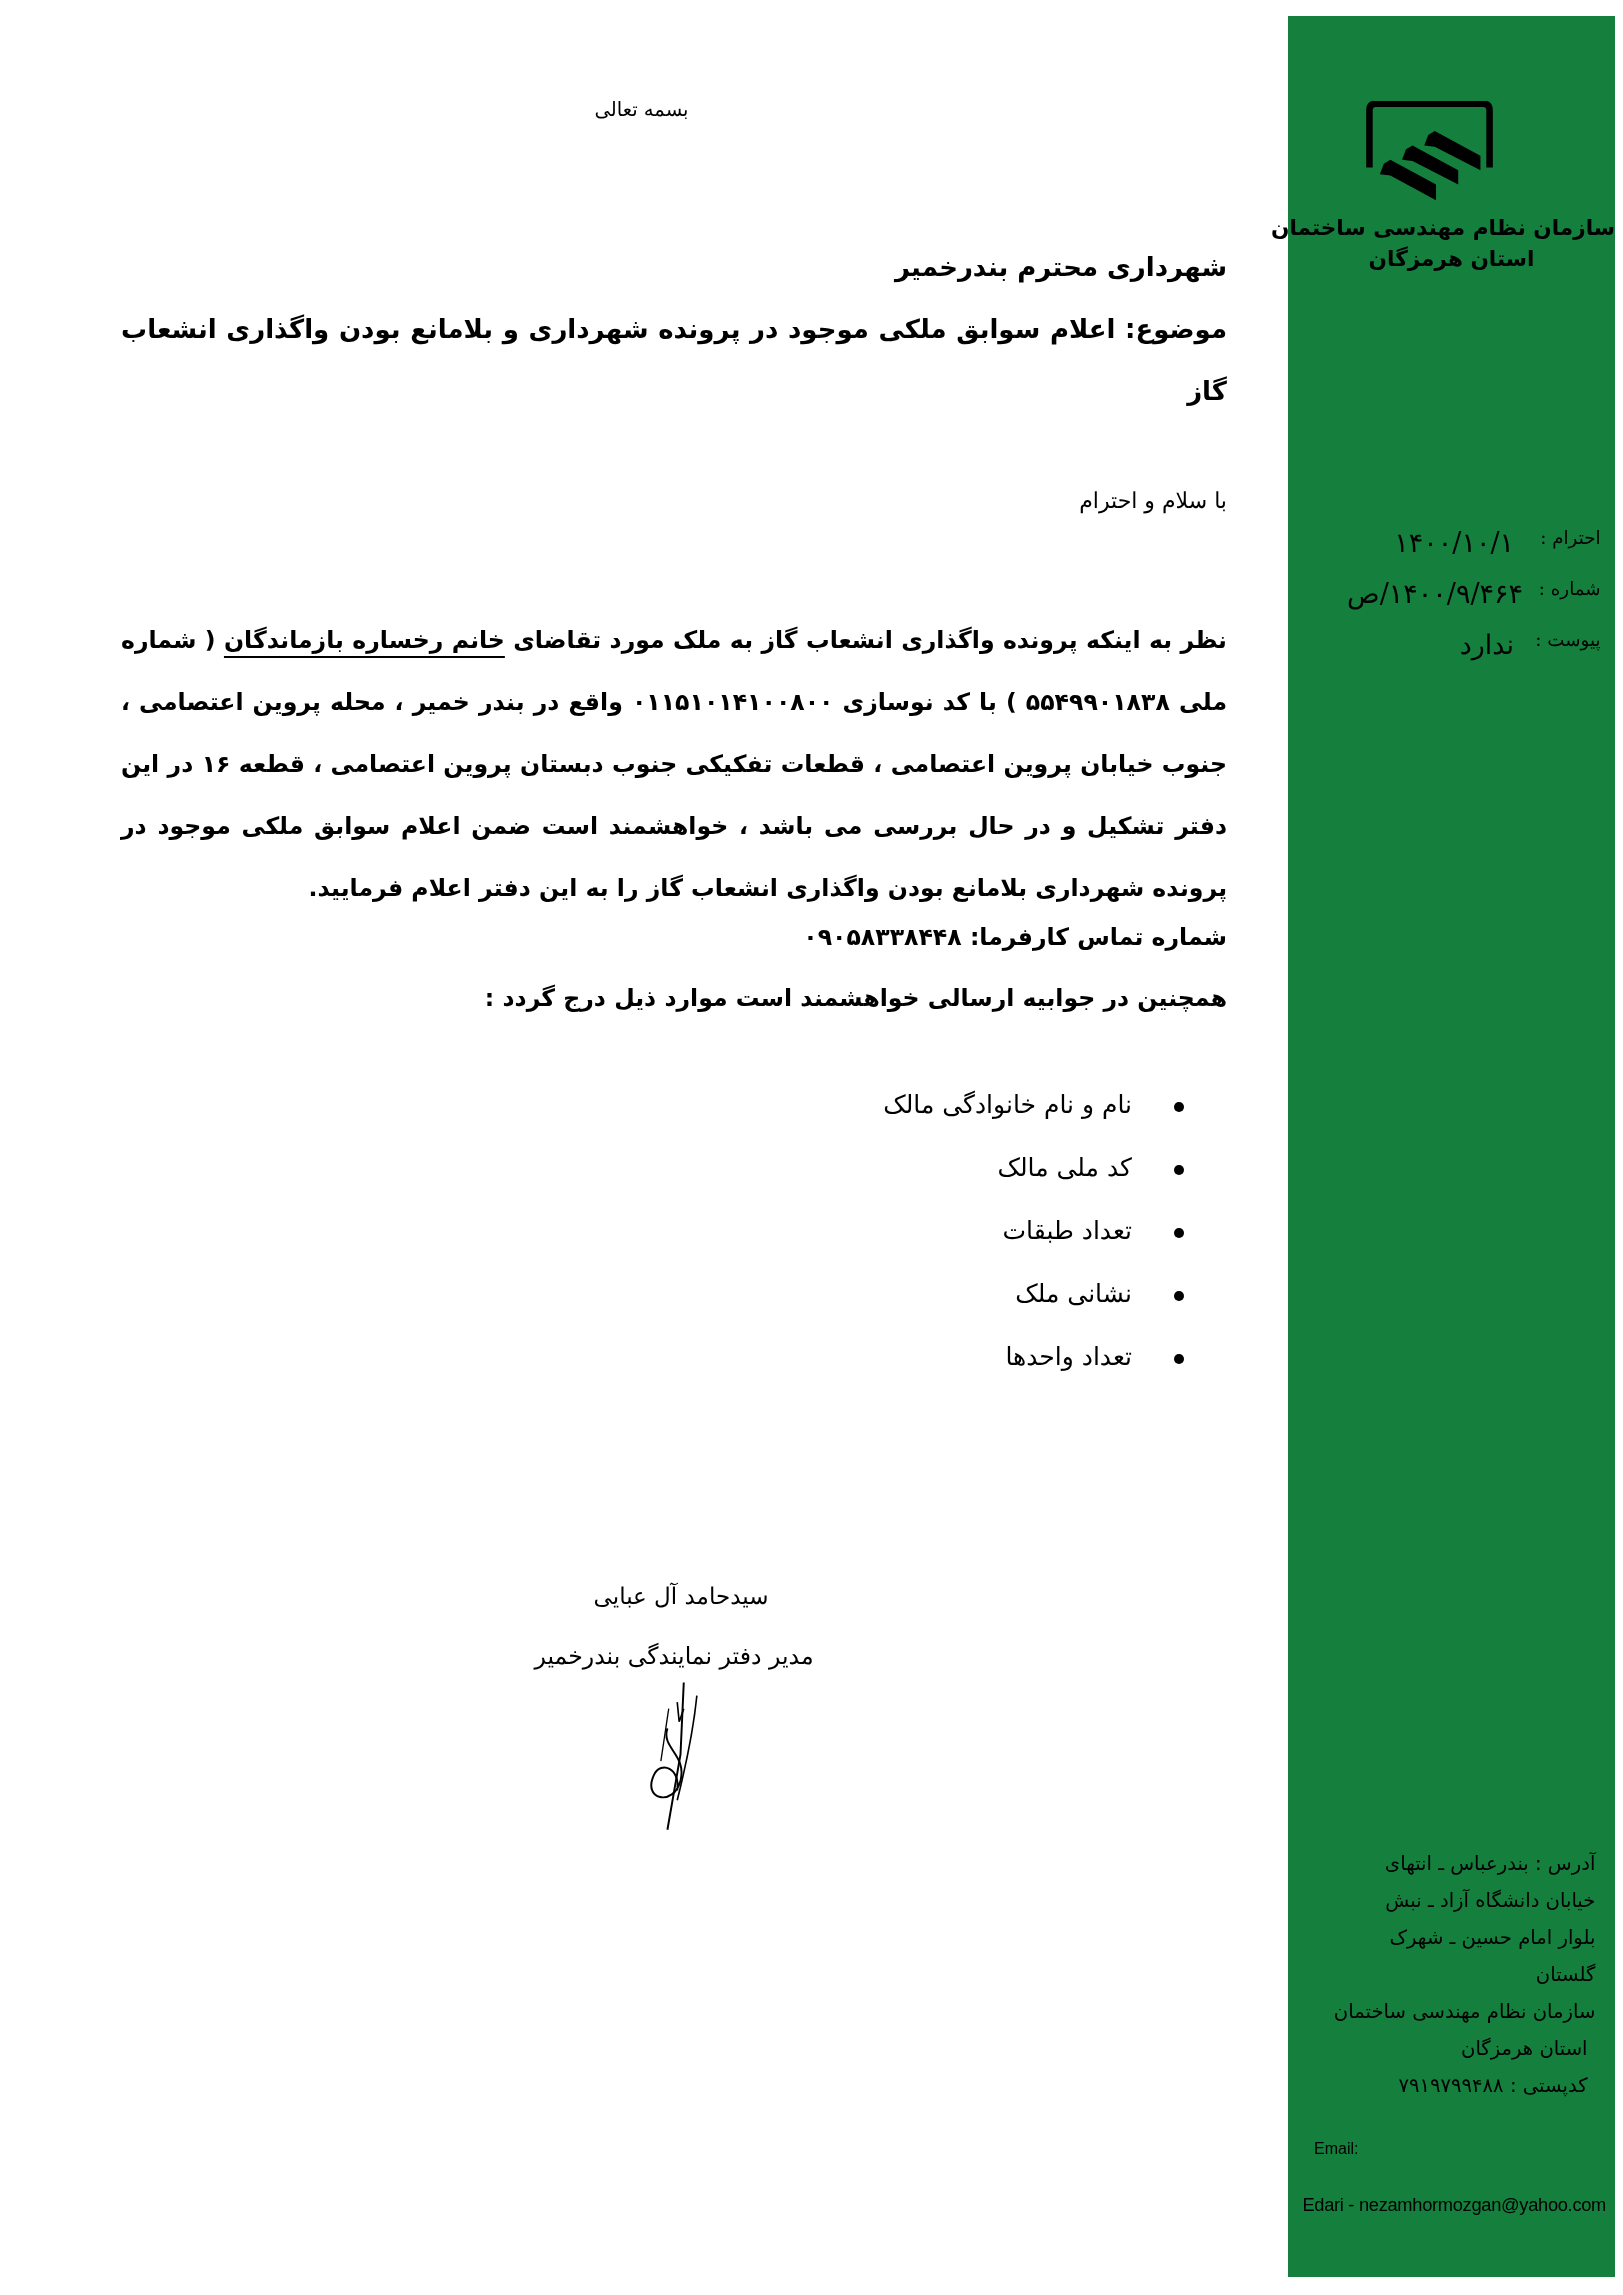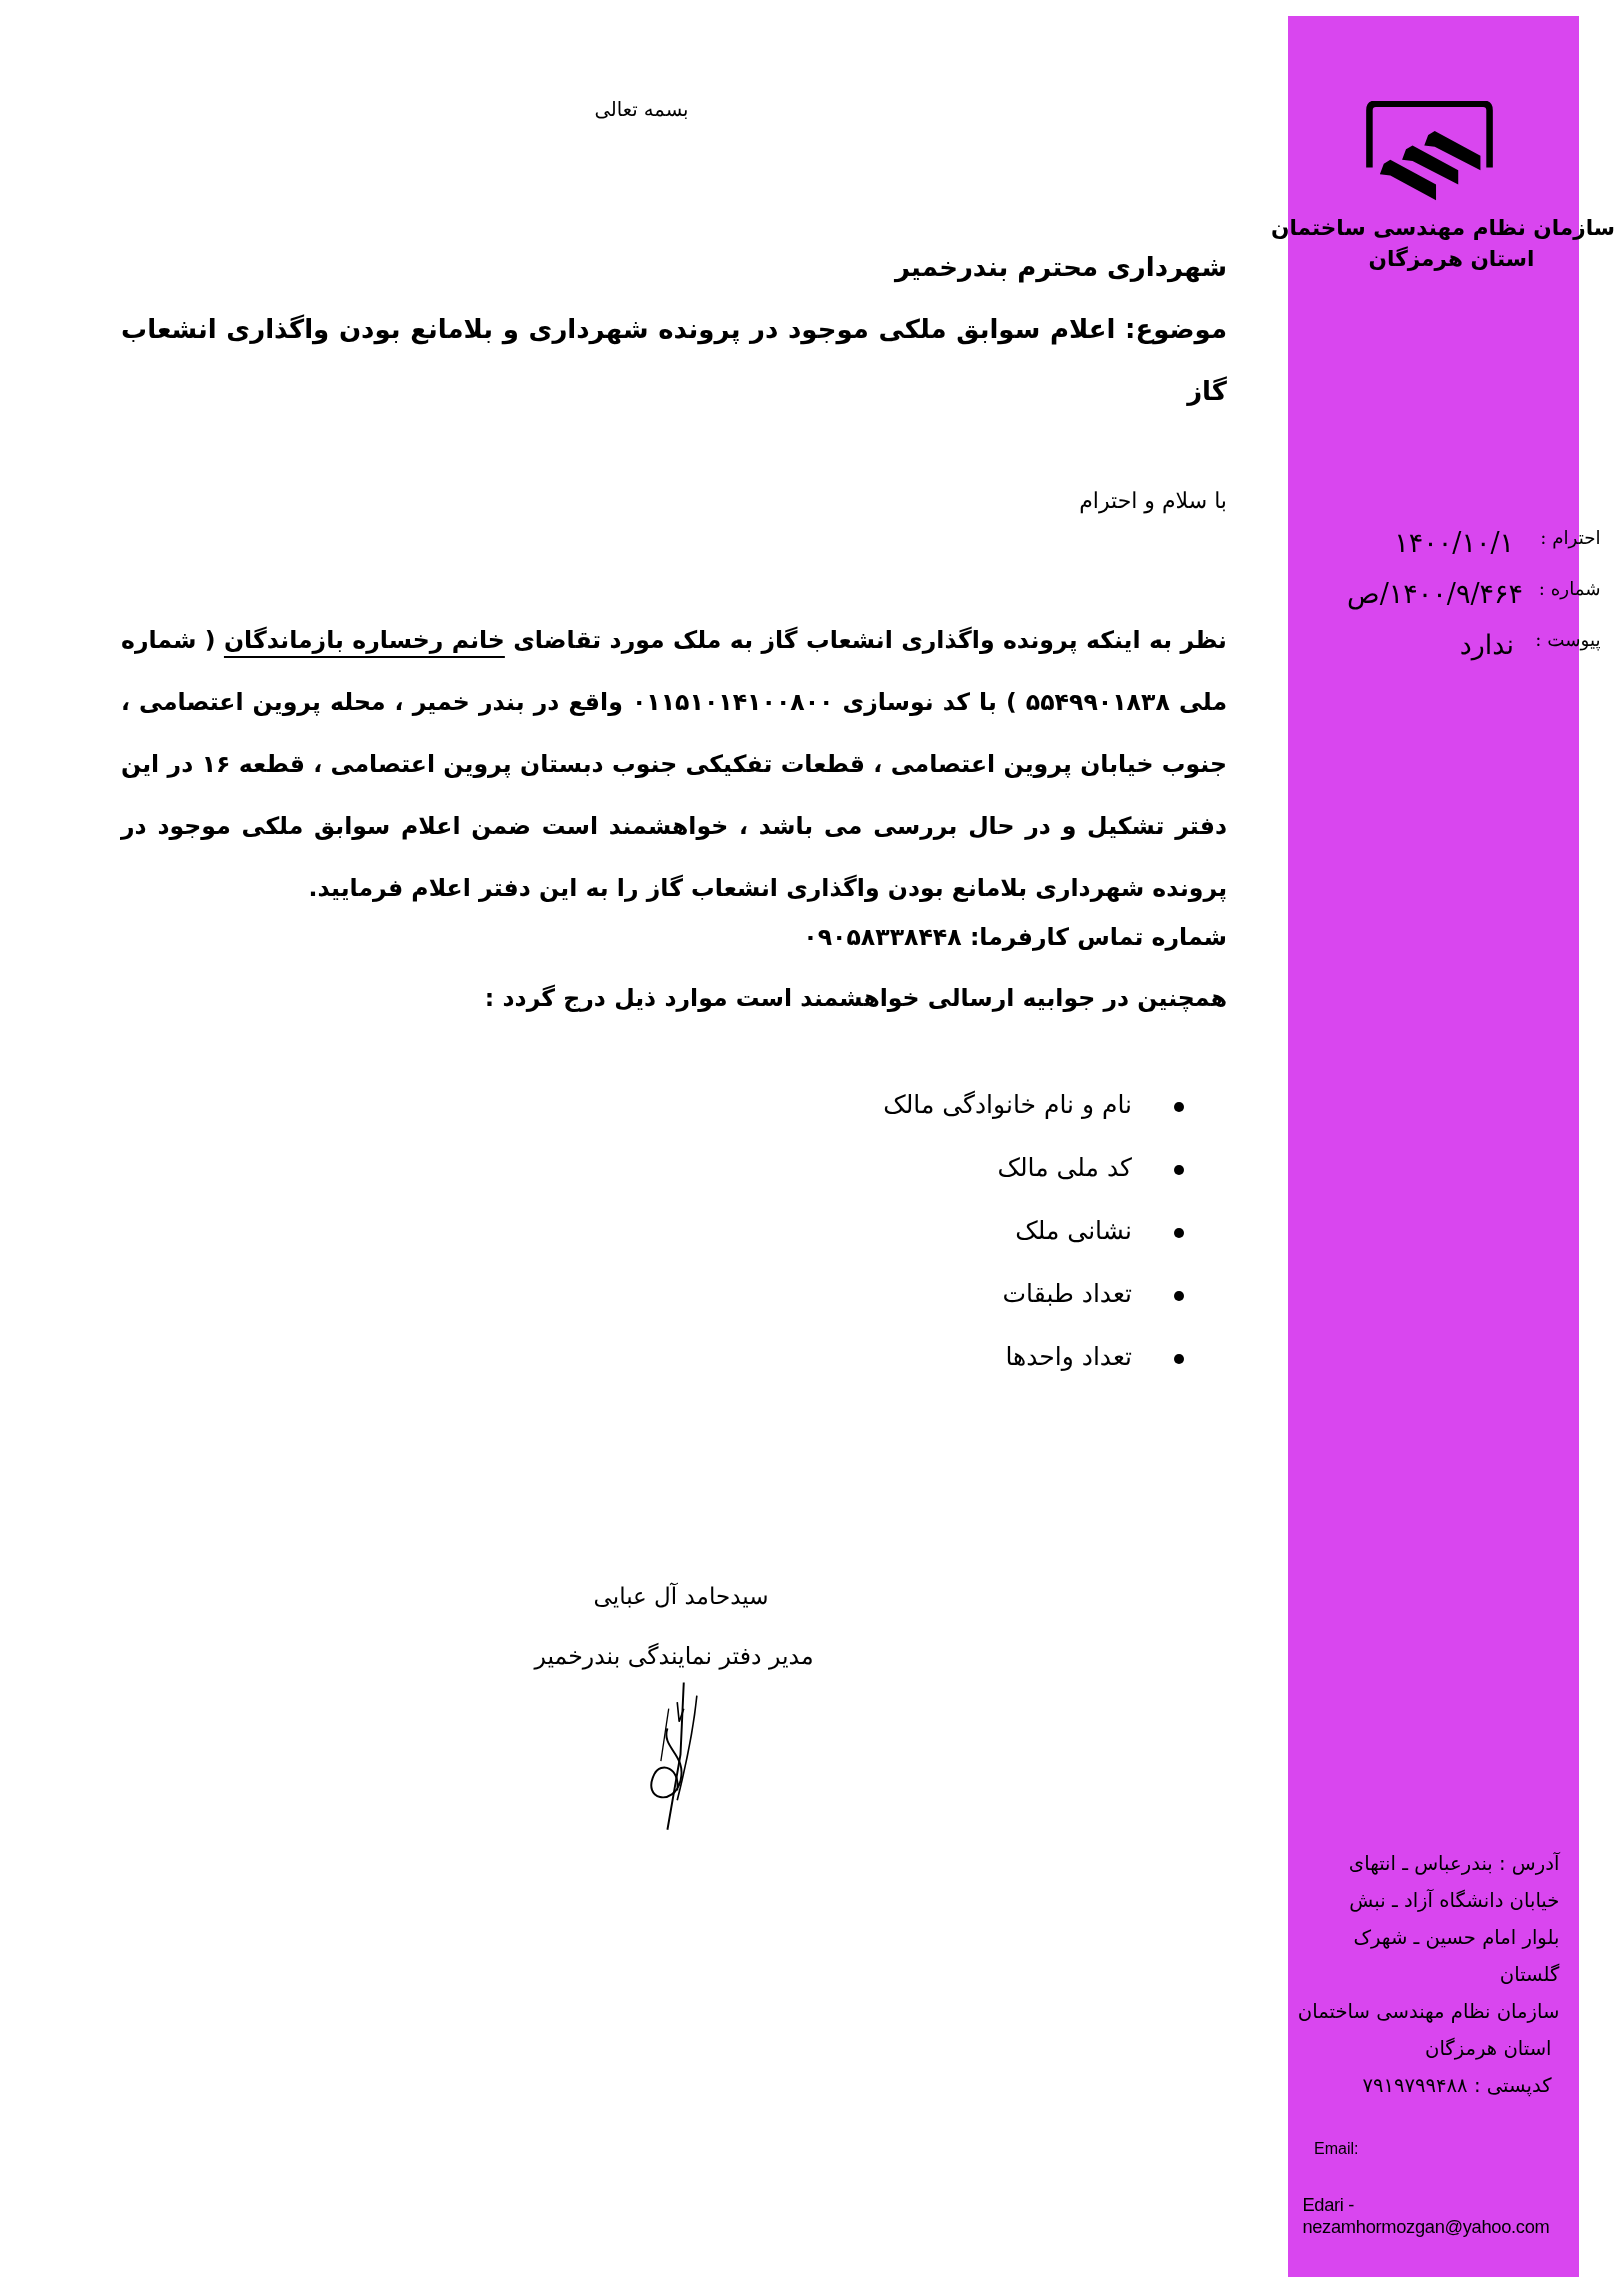--- a/index.html
+++ b/index.html
@@ -4,22 +4,22 @@
 <style>
   html, body { margin:0; padding:0; }
   body {
     width:1623px; height:2295px; position:relative; overflow:hidden;
     background:#ffffff; color:#000;
     font-family:"DejaVu Serif", serif;
   }
 
   
   .sidebar {
-    position:absolute; left:1288px; top:15.7px; width:291px; height:2261px;
-    background:#d946ef;
+    position:absolute; left:1288px; top:15.7px; width:327px; height:2261px;
+    background:#15803d;
   }
   .logo {
     position:absolute; left:76px; top:85px; width:131px; height:111px;
   }
   .org-name {
     position:absolute; left:0; top:196px; width:327px; text-align:center;
     font-family:"DejaVu Sans", sans-serif; font-weight:bold; font-size:21.6px;
     direction:rtl; line-height:1.45;
   }
   .org-name div { white-space:nowrap; }
@@ -163,22 +163,22 @@
 
 <div class="body-para"><span>نظر به اینکه پرونده واگذاری انشعاب گاز به ملک مورد تقاضای </span><span class="underline">خانم رخساره بازماندگان</span><span> ( شماره ملی ۵۵۴۹۹۰۱۸۳۸ ) با کد نوسازی ۰۱۱۵۱۰۱۴۱۰۰۸۰۰ واقع در بندر خمیر ، محله پروین اعتصامی ، جنوب خیابان پروین اعتصامی ، قطعات تفکیکی جنوب دبستان پروین اعتصامی ، قطعه ۱۶ در این دفتر تشکیل و در حال بررسی می باشد ، خواهشمند است ضمن اعلام سوابق ملکی موجود در پرونده شهرداری بلامانع بودن واگذاری انشعاب گاز را به این دفتر اعلام فرمایید.</span></div>
 
 <div class="contact">شماره تماس کارفرما: ۰۹۰۵۸۳۳۸۴۴۸</div>
 
 <div class="request">همچنین در جوابیه ارسالی خواهشمند است موارد ذیل درج گردد :</div>
 
 <ul class="items">
   <li><span class="bullet"></span><span>نام و نام خانوادگی مالک</span></li>
   <li><span class="bullet"></span><span>کد ملی مالک</span></li>
+  <li><span class="bullet"></span><span>تعداد طبقات</span></li>
   <li><span class="bullet"></span><span>نشانی ملک</span></li>
-  <li><span class="bullet"></span><span>تعداد طبقات</span></li>
   <li><span class="bullet"></span><span>تعداد واحدها</span></li>
 </ul>
 
 <div class="sign-name">سیدحامد آل عبایی</div>
 <div class="sign-title">مدیر دفتر نمایندگی بندرخمیر</div>
 
 <svg class="signature" viewBox="0 0 120 240">
   <path d="M40 80 C 30 110, 70 120, 60 160 C 50 200, 0 190, 20 150 C 30 130, 60 140, 55 175" fill="none" stroke="#000" stroke-width="3"></path>
   <path d="M65 10 L 60 120 L 40 235" fill="none" stroke="#000" stroke-width="3"></path>
   <path d="M85 30 C 80 80, 70 130, 55 190" fill="none" stroke="#000" stroke-width="2.5"></path>

